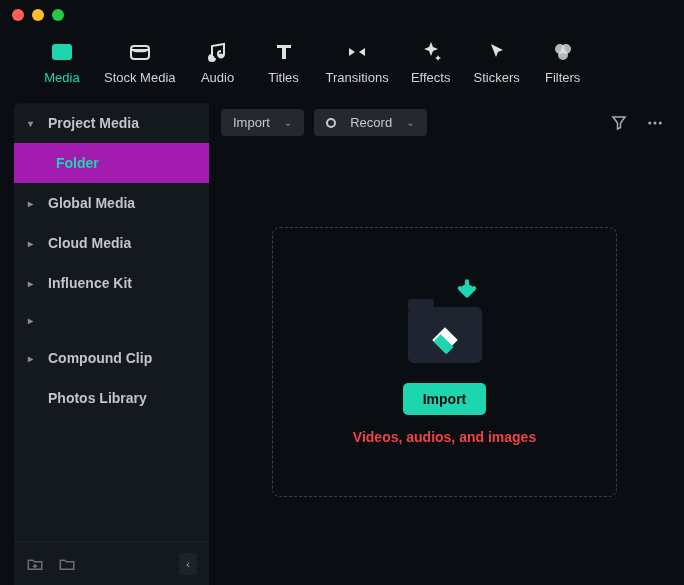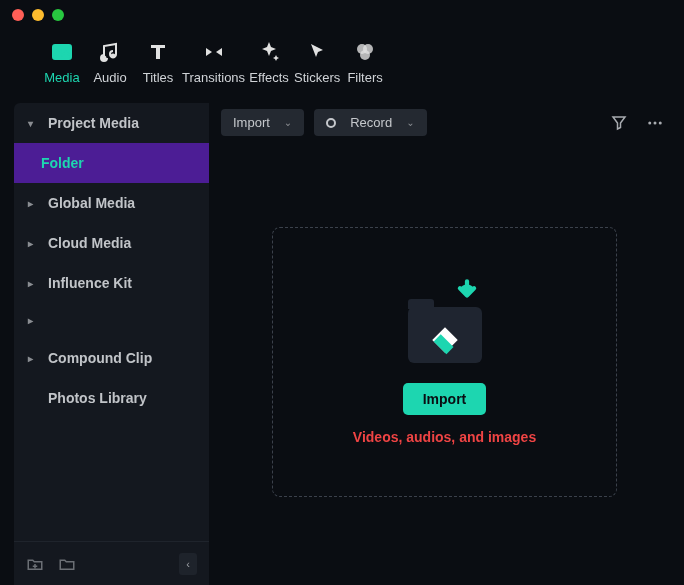--- a/index.html
+++ b/index.html
@@ -3,31 +3,31 @@
 <meta charset="utf-8">
 <style>
 * { margin: 0; padding: 0; box-sizing: border-box; font-family: -apple-system, BlinkMacSystemFont, "Segoe UI", sans-serif; }
 body { background: #0a0d12; width: 684px; height: 585px; overflow: hidden; color: #c5c8cc; }
 .window { width: 100%; height: 100%; display: flex; flex-direction: column; }
 .titlebar { height: 30px; display: flex; align-items: center; padding: 0 12px; gap: 8px; }
 .traffic-light { width: 12px; height: 12px; border-radius: 50%; }
 .tl-red { background: #ff5f57; }
 .tl-yellow { background: #febc2e; }
 .tl-green { background: #28c840; }
-.toolbar { display: flex; padding: 10px 38px 14px 38px; }
+.toolbar { display: flex; gap: 18px; padding: 10px 38px 14px 38px; }
 .tool-item { display: flex; flex-direction: column; align-items: center; gap: 6px; cursor: pointer; min-width: 48px; }
 .tool-item .icon { width: 24px; height: 24px; display: flex; align-items: center; justify-content: center; }
 .tool-item .label { font-size: 13px; color: #d0d3d7; white-space: nowrap; }
 .tool-item.active .label { color: #1dd6b0; }
 .tool-item.active svg { stroke: #1dd6b0; fill: #1dd6b0; }
 .body { flex: 1; display: flex; min-height: 0; }
 .sidebar { width: 195px; background: #14181f; display: flex; flex-direction: column; border-radius: 6px 0 0 0; margin-left: 14px; margin-top: 4px; }
 .sidebar-list { flex: 1; overflow: hidden; }
 .sidebar-item { display: flex; align-items: center; padding: 12px 14px; gap: 10px; cursor: pointer; font-size: 14px; color: #c1c4c8; font-weight: 600; }
-.sidebar-item.child { padding-left: 27px; background: #4c1d95; color: #1dd6b0; font-weight: 600; }
+.sidebar-item.child { padding-left: 42px; background: #a21caf; color: #1dd6b0; font-weight: 600; }
 .sidebar-item .caret { width: 10px; display: inline-block; color: #8a8d92; font-size: 10px; }
 .sidebar-item.no-caret .caret { visibility: hidden; }
 .sidebar-footer { height: 44px; display: flex; align-items: center; padding: 0 12px; gap: 14px; border-top: 1px solid #1f242c; }
 .sidebar-footer .sf-icon { color: #6b6f75; cursor: pointer; font-size: 16px; }
 .sidebar-footer .spacer { flex: 1; }
 .sf-collapse { background: #1e232b; width: 18px; height: 22px; border-radius: 3px; display: flex; align-items: center; justify-content: center; color: #9ca0a6; font-size: 11px; cursor: pointer; }
 .main { flex: 1; display: flex; flex-direction: column; padding: 4px 14px 10px 10px; min-width: 0; }
 .main-toolbar { display: flex; align-items: center; gap: 10px; padding: 6px 2px 12px 2px; }
 .dropdown-btn { background: #242931; border: none; color: #c5c8cc; padding: 6px 12px; border-radius: 4px; display: flex; align-items: center; gap: 14px; font-size: 13px; cursor: pointer; }
 .dropdown-btn .chev { font-size: 10px; color: #8a8d92; }
@@ -62,20 +62,29 @@
         <svg width="24" height="24" viewBox="0 0 24 24" fill="none" stroke="#1dd6b0" stroke-width="2">
             <rect x="3" y="5" width="18" height="14" rx="2"></rect>
             <circle cx="9" cy="12" r="2" fill="#1dd6b0"></circle>
             <path d="M3 16l5-4 4 3 4-3 5 4"></path>
           </svg>
       </span>
       <span class="label">Media</span>
     </div>
     <div class="tool-item">
       <span class="icon">
+        <svg width="24" height="24" viewBox="0 0 24 24" fill="none" stroke="#e0e0e0" stroke-width="2">
+            <rect x="3" y="6" width="18" height="13" rx="3"></rect>
+            <path d="M3 9c3 3 15 3 18 0" fill="#e0e0e0"></path>
+          </svg>
+      </span>
+      <span class="label">Stock Media</span>
+    </div>
+    <div class="tool-item">
+      <span class="icon">
         <svg width="24" height="24" viewBox="0 0 24 24" fill="#e0e0e0">
             <path d="M9 18a3 3 0 1 1-3-3V6l12-2v10a3 3 0 1 1-3-3" fill="none" stroke="#e0e0e0" stroke-width="2"></path>
             <circle cx="6" cy="18" r="2.5"></circle>
             <circle cx="15" cy="16" r="2.5"></circle>
           </svg>
       </span>
       <span class="label">Audio</span>
     </div>
     <div class="tool-item">
       <span class="icon">

